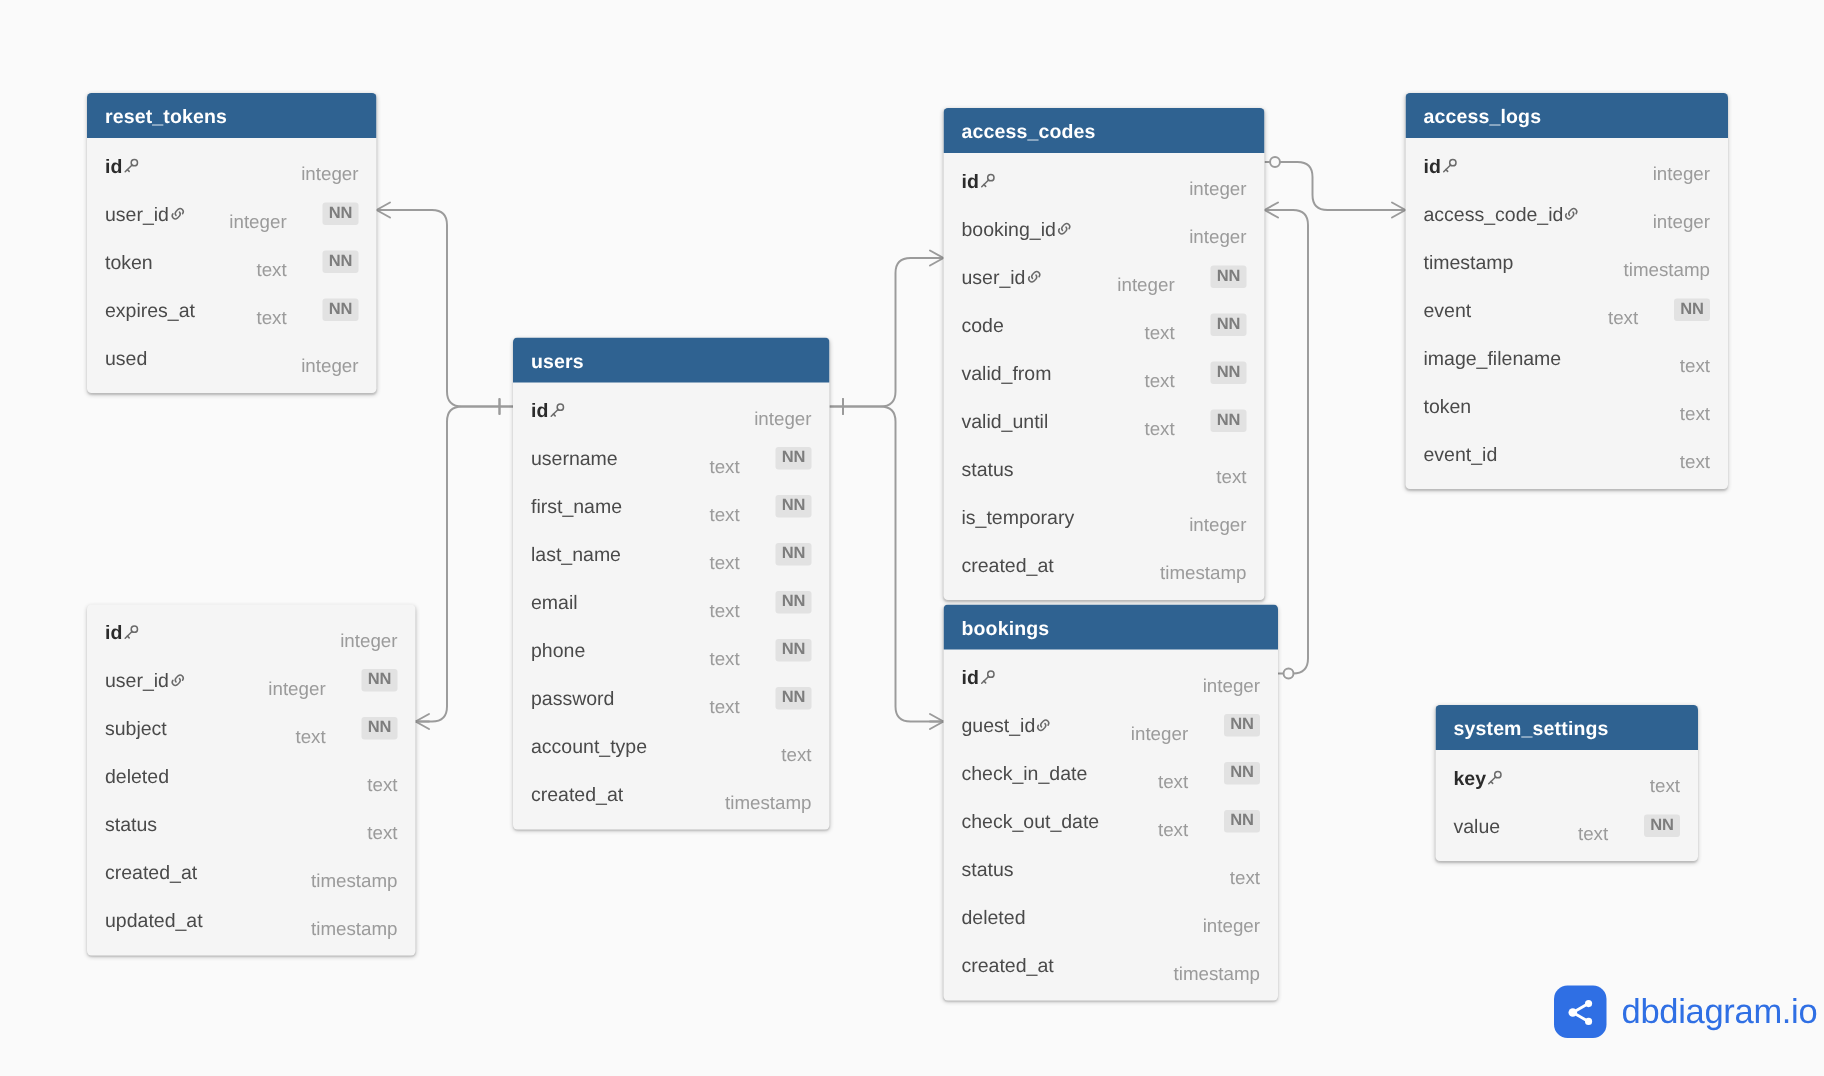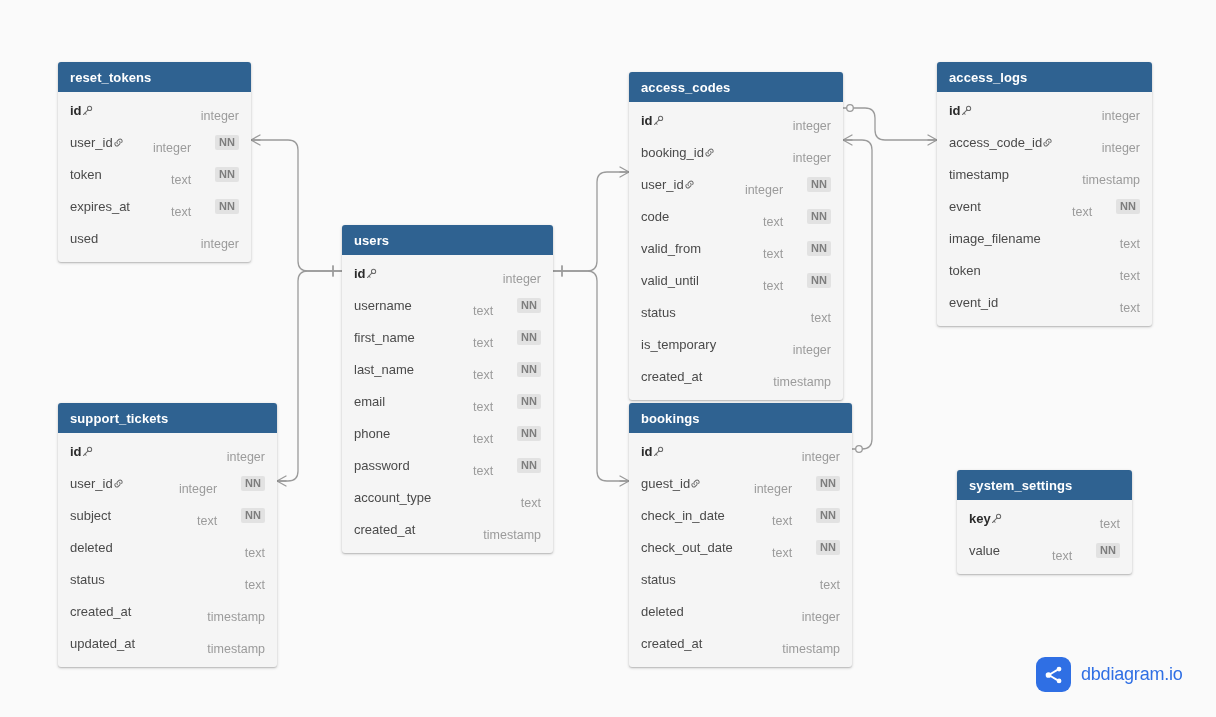--- a/index.html
+++ b/index.html
@@ -63,21 +63,21 @@
     position: absolute;
     left: 1036px; top: 657px;
     display: flex; align-items: center; gap: 10px;
   }
   #brand .mark {
     width: 35px; height: 35px; border-radius: 9px;
     background: #2f6fe4;
     display: flex; align-items: center; justify-content: center;
   }
   #brand .word {
-    font-size: 18px; color: #2f6fe4; letter-spacing: -0.2px;
+    font-size: 23px; color: #2f6fe4; letter-spacing: -0.2px;
   }
 </style>
 </head>
 <body>
 
 <div id="canvas">
 
   <svg id="edges" viewBox="0 0 1216 717" xmlns="http://www.w3.org/2000/svg">
       <g>
         <path d="M 251 140 L 288 140 Q 298 140 298 150 L 298 261 Q 298 271 308 271 L 342 271" fill="none" stroke="#9b9b9b" stroke-width="1.3" stroke-linejoin="round"></path>
@@ -176,23 +176,20 @@
           <div class="row">
             <span class="fname">
               <span>used</span>
             </span>
             <span class="spacer"></span>
             <span class="ftype">integer</span>
           </div>
         </div>
       </div>
       <div class="table" style="left: 58px; top: 403px; width: 219px;">
-        <div class="tbl-header">
-          <span>support_tickets</span>
-        </div>
         <div class="tbl-body">
           <div class="row">
             <span class="fname pk">
               <span>id</span>
               <span class="ico">
                 <svg viewBox="0 0 24 24" fill="none" stroke="currentColor" stroke-width="2.2" stroke-linecap="round" stroke-linejoin="round">
                   <circle cx="16.5" cy="7.5" r="4.6"></circle>
                   <line x1="13.2" x2="3.2" y1="10.8" y2="20.8"></line>
                   <line x1="6.4" x2="9.0" y1="17.6" y2="20.2"></line>
                 </svg>

